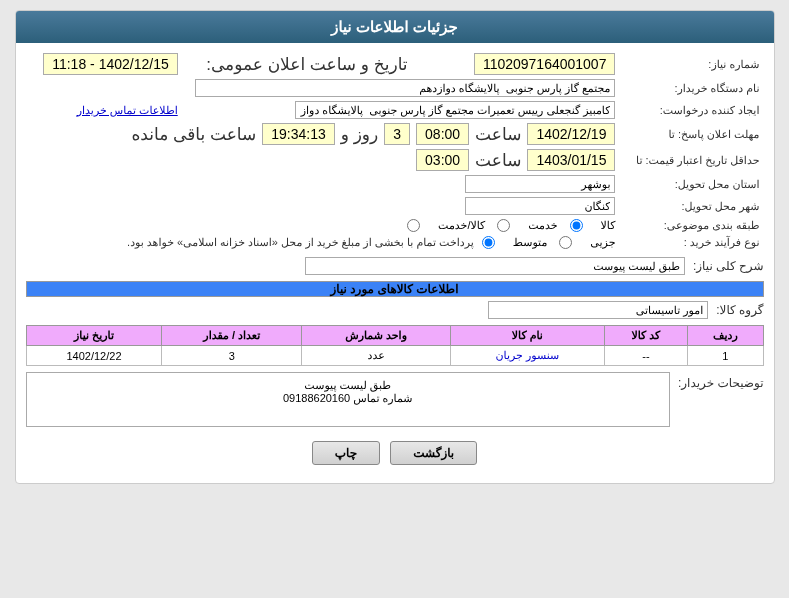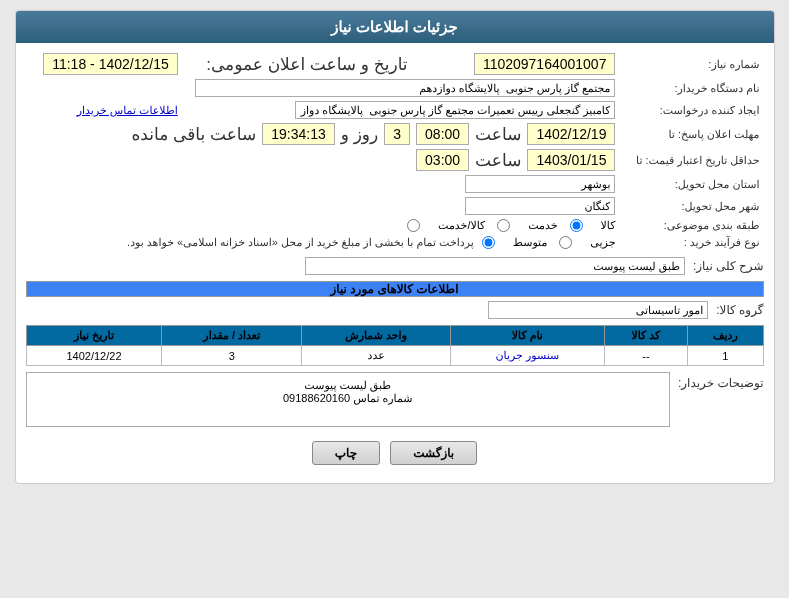--- a/index.html
+++ b/index.html
@@ -84,21 +84,21 @@
     .radio-group { display: inline-flex; gap: 12px; align-items: center; direction: rtl; }
     .radio-item { display: inline-flex; align-items: center; gap: 18px; }
     .row-flex { display: flex; align-items: center; gap: 6px; direction: rtl; }
     .data-table {
       width: 100%;
       border-collapse: collapse;
       margin: 6px 0;
       font-size: 11px;
     }
     .data-table th {
-      background: #0369a1;
+      background: #f0abfc;
       border: 1px solid #999;
       padding: 3px 6px;
       text-align: center;
       font-weight: bold;
     }
     .data-table td {
       border: 1px solid #bbb;
       padding: 3px 6px;
       text-align: center;
     }

